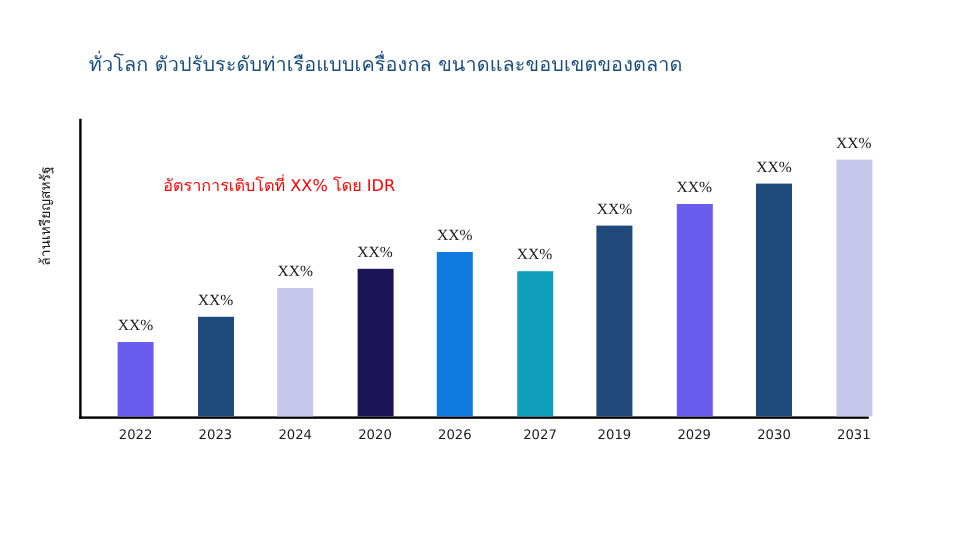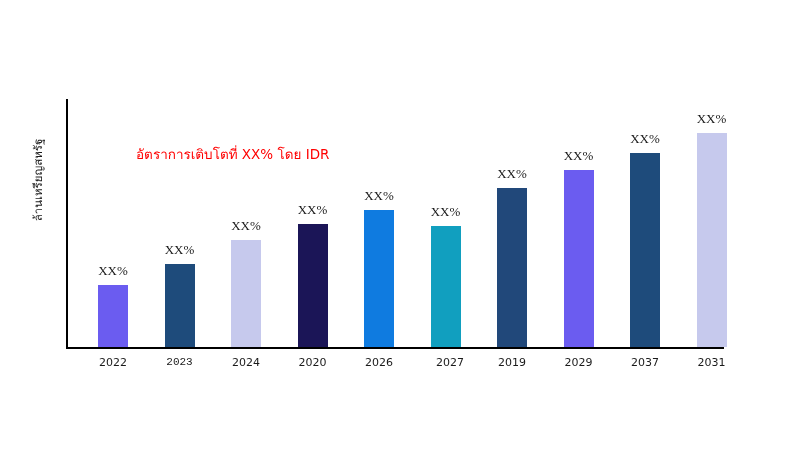--- a/index.html
+++ b/index.html
@@ -147,20 +147,21 @@
     font-size: 11.5px;
     color: #1a1a1a;
     font-family: "DejaVu Sans", "Liberation Sans", sans-serif;
   }
 </style>
 </head>
 <body>
 
 <div id="chart-root">
 
+  <div class="chart-title">ทั่วโลก ตัวปรับระดับท่าเรือแบบเครื่องกล ขนาดและขอบเขตของตลาด</div>
 
   <div class="ylabel-wrap">
     <div class="ylabel">ล้านเหรียญสหรัฐ</div>
   </div>
 
   <div class="plot">
     <div class="axis-y"></div>
     <div class="axis-x"></div>
     <div class="bars" id="bars-container">
         <div class="bar-slot" style="left: 14px;">
@@ -203,25 +204,25 @@
           <div class="bar" style="height: 214px; background: rgb(198, 201, 237);"></div>
           <div class="bar-label" style="bottom: 220px;">XX%</div>
         </div>
       </div>
   </div>
 
   <div class="annotation">อัตราการเติบโตที่ XX% โดย IDR</div>
 
   <div class="xticks" id="xticks-container">
       <div class="xtick" style="left: 14px; width: 66px;">2022</div>
-      <div class="xtick" style="left: 80.5px; width: 66px; font-family: Liberation Mono, monospace;">2023</div>
+      <div class="xtick" style="left: 80.5px; width: 66px;">2023</div>
       <div class="xtick" style="left: 147px; width: 66px;">2024</div>
       <div class="xtick" style="left: 213.5px; width: 66px;">2020</div>
       <div class="xtick" style="left: 280px; width: 66px;">2026</div>
       <div class="xtick" style="left: 351px; width: 66px;">2027</div>
       <div class="xtick" style="left: 413px; width: 66px;">2019</div>
       <div class="xtick" style="left: 479.5px; width: 66px;">2029</div>
-      <div class="xtick" style="left: 546px; width: 66px;">2037</div>
+      <div class="xtick" style="left: 546px; width: 66px;">2030</div>
       <div class="xtick" style="left: 612.5px; width: 66px;">2031</div>
     </div>
 
 
 </div>
 
 </body></html>

